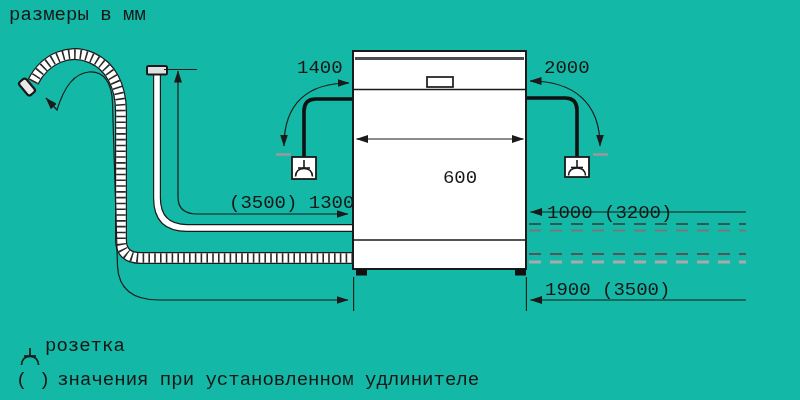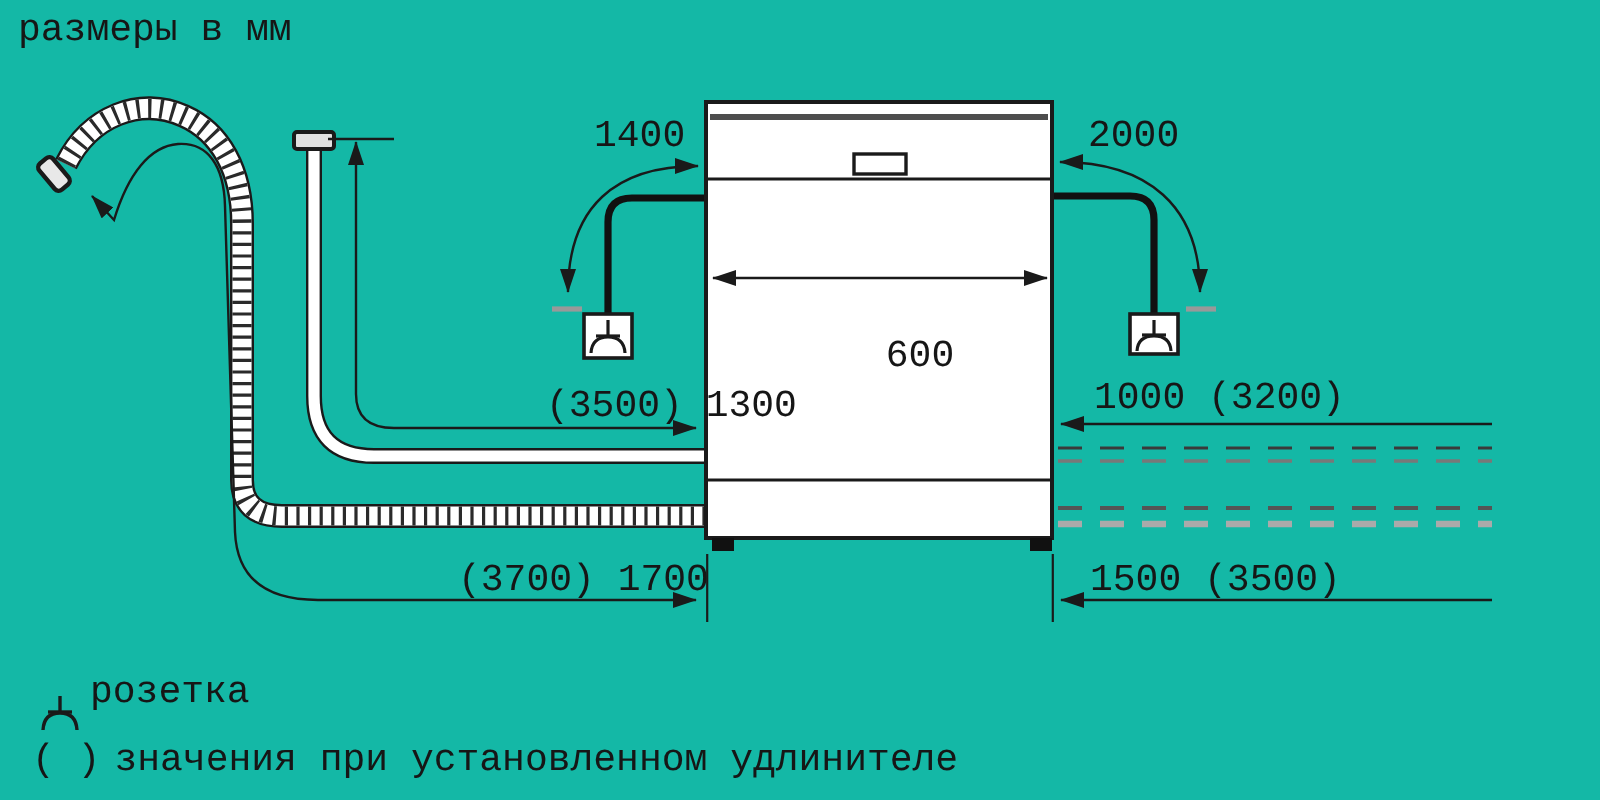--- a/index.html
+++ b/index.html
@@ -113,24 +113,23 @@
       <path d="M24 356 L36 356" stroke-width="1.7"></path>
       <path d="M21.5 365 Q22 356.5 30 356.5 Q38 356.5 38.5 365" stroke-width="1.7"></path>
     </g>
   </svg>
 
   <span class="lbl" style="left:9px;top:6px;">размеры в мм</span>
 
   <span class="lbl" style="left:297px;top:59px;">1400</span>
   <span class="lbl" style="left:544px;top:59px;">2000</span>
   <span class="lbl center on-line" style="left:460px;top:129px;margin-top:40px;">600</span>
-  <span class="lbl" style="left:229px;top:194px;margin-left:44px;">(3500) 1300</span>
-  <span class="lbl" style="left:547px;top:190px;">1000 (3200)</span>
-  <span class="lbl" style="left:229px;top:281px;">(3700) 1700</span>
-  <span class="lbl" style="left:545px;top:281px;">1500 (3500)</span>
+  <span class="lbl" style="left:229px;top:194px;">(3500) 1300</span>
+  <span class="lbl" style="left:547px;top:204px;">1000 (3200)</span>
+  <span class="lbl" style="left:545px;top:281px;">1900 (3500)</span>
 
   <span class="lbl" style="left:45px;top:337px;">розетка</span>
   <div class="legend-row2">
     <span class="lbl" style="position:static;">( )</span>
     <span class="lbl" style="position:static;">значения при установленном удлинителе</span>
   </div>
 
 </div>
 
 </body></html>

